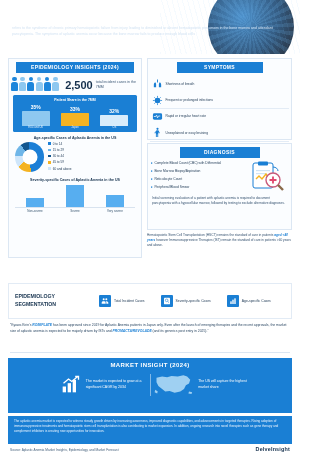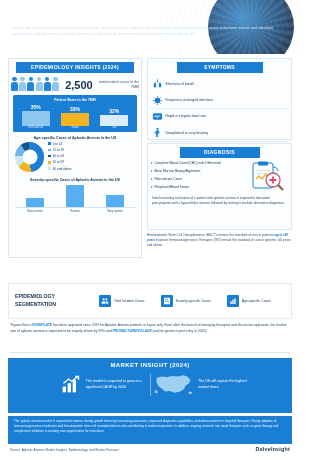--- a/index.html
+++ b/index.html
@@ -52,21 +52,21 @@
   .section-title {
     background:#1a7fd4; color:#fff; font-size:5px; font-weight:bold;
     text-align:center; letter-spacing:.3px; padding:2.4px 0;
   }
 
   
   .epi-panel { left:8px; top:58px; width:134px; height:200px; background:#fbfdff; border:0.5px solid #dce7f3; }
 
   .epi-head { width:118px; margin:3px auto 0; }
 
-  .people-row { display:flex; align-items:flex-end; gap:1.2px; padding:0 2px;text-align:right; }
+  .people-row { display:flex; align-items:flex-end; gap:1.2px; padding:0 2px; }
   .person { width:7px; }
   .p-head { width:4.4px; height:4.4px; border-radius:50%; margin:0 auto 0.6px; }
   .p-body { width:7px; height:9px; border-radius:2.6px 2.6px 1px 1px; }
   .p-blue .p-head,.p-blue .p-body{ background:#1e86db; }
   .p-lt .p-head,.p-lt .p-body{ background:#8ec8f0; }
 
   .stat-row { display:flex; align-items:center; margin:3px 0 0 4px; }
   .stat-num { font-size:11px; font-weight:bold; color:#16314e; line-height:1; }
   .stat-txt { font-size:3.6px; color:#3e5a77; line-height:1.35; margin-left:3px; }
 

